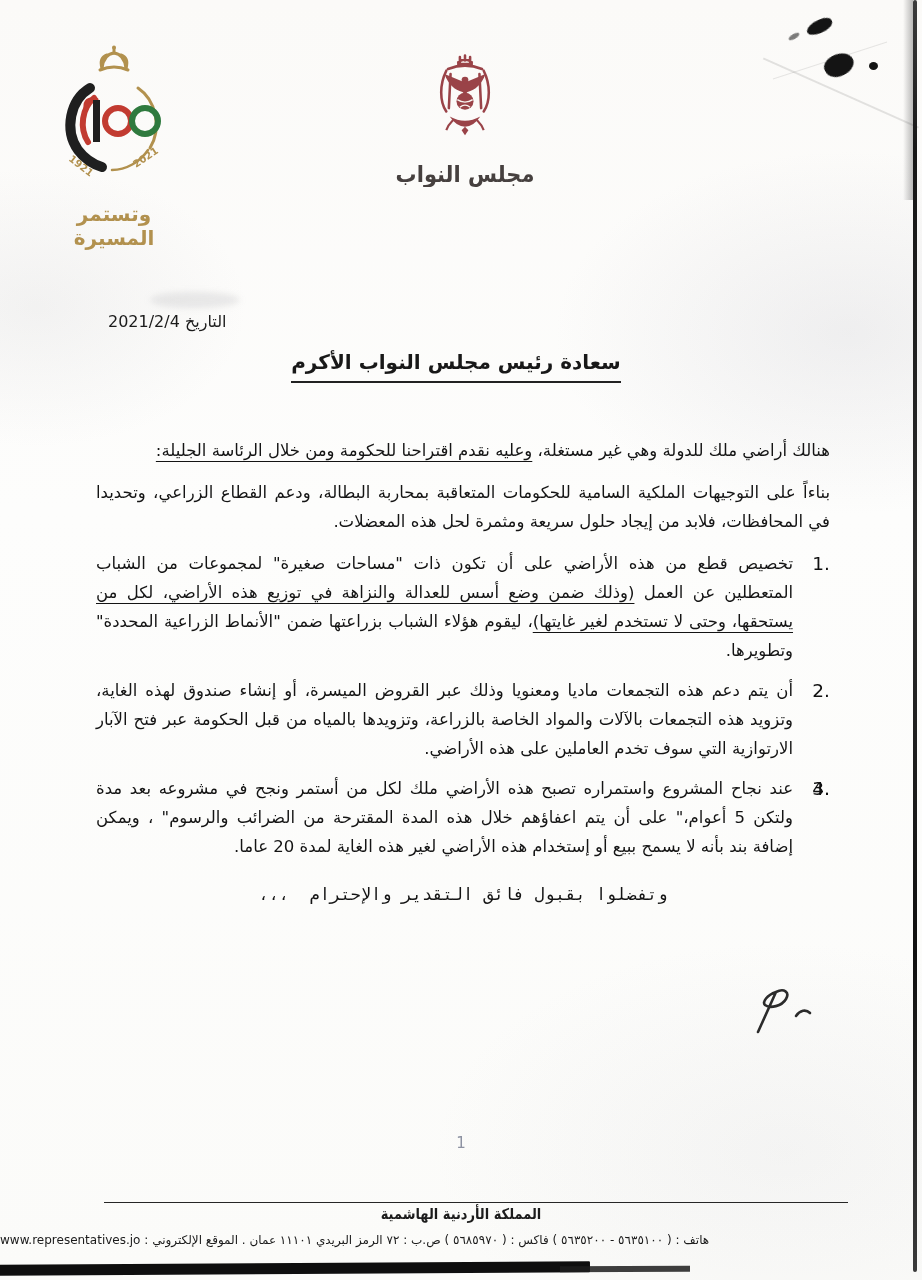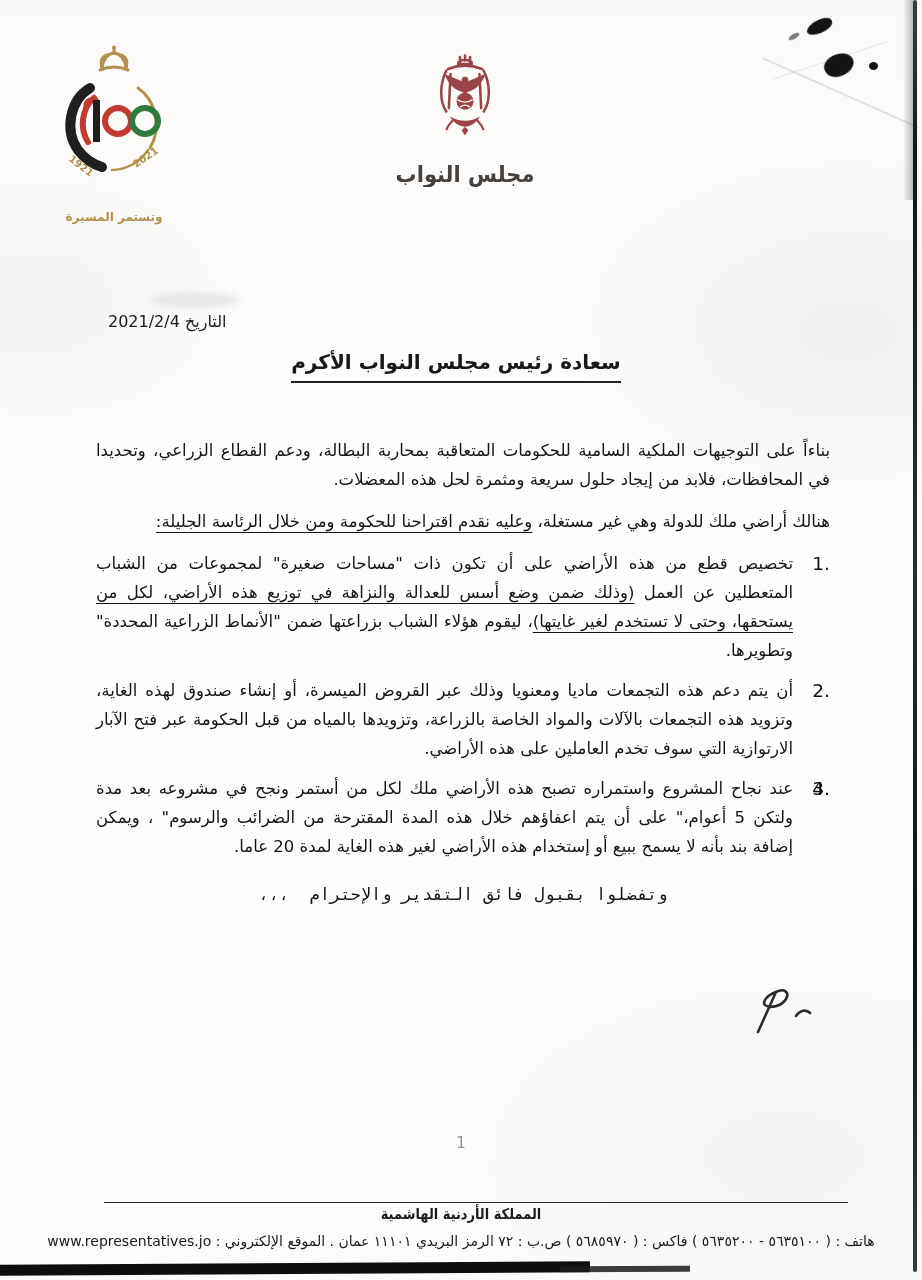--- a/index.html
+++ b/index.html
@@ -7,42 +7,42 @@
     position:relative;width:922px;height:1280px;margin:0 auto;overflow:hidden;
     background:
       radial-gradient(420px 260px at 92% 26%, rgba(190,190,198,.22), rgba(0,0,0,0) 70%),
       radial-gradient(300px 200px at 4% 24%, rgba(180,180,185,.14), rgba(0,0,0,0) 70%),
       radial-gradient(500px 300px at 85% 90%, rgba(200,200,205,.15), rgba(0,0,0,0) 70%),
       linear-gradient(180deg,#fbfaf8 0%,#fdfdfc 40%,#fbfbf9 100%);
     font-family:"DejaVu Sans","Liberation Sans",sans-serif;color:#181818;
   }
   
   .centennial{position:absolute;left:48px;top:44px;width:132px;text-align:center;}
-  .centennial .slogan{margin-top:16px;font-size:12px;font-weight:bold;color:#b2914e;letter-spacing:.5px;}
+  .centennial .slogan{margin-top:8px;font-size:20px;font-weight:bold;color:#b2914e;letter-spacing:.5px;}
   .crest-wrap{position:absolute;left:392px;top:52px;width:146px;text-align:center;}
   .crest-title{margin-top:4px;font-size:21px;font-weight:bold;color:#46403f;transform:scaleY(1.08);letter-spacing:-.5px;}
   
   .date-line{position:absolute;left:108px;top:312px;direction:rtl;font-size:16px;color:#1b1b1b;}
   .letter-title{position:absolute;top:350px;left:0;right:10px;text-align:center;}
   .letter-title span{display:inline-block;font-size:20px;font-weight:bold;border-bottom:2px solid #222;padding-bottom:7px;}
   .body{position:absolute;top:436px;right:92px;left:96px;direction:rtl;text-align:justify;
         font-size:16.5px;line-height:1.76;color:#141414;}
   .body p{margin:0 0 13px 0;}
   .u{text-decoration:underline;text-underline-offset:5px;text-decoration-thickness:1.2px;}
   .item{position:relative;padding-right:37px;margin:0 0 11px 0;}
   .item .num{position:absolute;right:0;top:-1px;direction:ltr;font-size:18.5px;color:#101010;}
   .closing{text-align:center;margin-top:20px;font-size:17px;font-family:Liberation Mono, monospace;}
   .signature{position:absolute;left:740px;top:982px;}
   .pageno{position:absolute;top:1134px;left:0;right:0;text-align:center;font-size:15px;color:#8d92a2;}
   
   .footer-rule{position:absolute;top:1202px;left:104px;right:74px;border-top:1.6px solid #262626;}
   .footer-kingdom{position:absolute;top:1206px;left:0;right:0;text-align:center;
     font-size:13px;font-weight:bold;color:#1c1c1c;letter-spacing:-1.4px;transform:scaleY(1.15);}
-  .footer-contact{position:absolute;top:1233px;left:0;right:0;text-align:center;direction:rtl;
-    font-size:14px;color:#1a1a1a;}
+  .footer-contact{position:absolute;top:1233px;left:0;right:0;text-align:left;direction:rtl;
+    font-size:12px;color:#1a1a1a;}
   
   .edge-line{position:absolute;right:5px;top:0;bottom:8px;width:4px;
     background:linear-gradient(180deg,#3c3c3c 0%,#161616 12%,#2c2c2c 45%,#101010 75%,#3a3a3a 100%);
     border-radius:2px;}
   .edge-soft{position:absolute;right:9px;top:0;height:200px;width:10px;
     background:linear-gradient(90deg,rgba(0,0,0,0) ,rgba(60,60,60,.35));}
   .blob{position:absolute;background:#141414;filter:blur(.4px);}
   .blob.b1{left:806px;top:20px;width:27px;height:13px;border-radius:60% 40% 55% 45%;transform:rotate(-22deg);}
   .blob.b2{left:824px;top:54px;width:30px;height:22px;border-radius:45% 60% 50% 55%;transform:rotate(-28deg);}
   .blob.b3{left:869px;top:62px;width:9px;height:8px;border-radius:50%;}
@@ -112,22 +112,22 @@
     <div class="crest-title">مجلس النواب</div>
   </div>
 
   <div class="date-line">التاريخ 2021/2/4</div>
 
   <div class="letter-title">
     <span>سعادة رئيس مجلس النواب الأكرم</span>
   </div>
 
   <div class="body">
+    <p><span>هنالك أراضي ملك للدولة وهي غير مستغلة، </span><span class="u">وعليه نقدم اقتراحنا للحكومة ومن خلال الرئاسة الجليلة:</span></p>
     <p><span>بناءاً على التوجيهات الملكية السامية للحكومات المتعاقبة بمحاربة البطالة، ودعم القطاع الزراعي، وتحديدا في المحافظات، فلابد من إيجاد حلول سريعة ومثمرة لحل هذه المعضلات.</span></p>
-    <p><span>هنالك أراضي ملك للدولة وهي غير مستغلة، </span><span class="u">وعليه نقدم اقتراحنا للحكومة ومن خلال الرئاسة الجليلة:</span></p>
 
     <div class="item">
       <span class="num">1.</span>
       <span>تخصيص قطع من هذه الأراضي على أن تكون ذات "مساحات صغيرة" لمجموعات من الشباب المتعطلين عن العمل </span><span class="u">(وذلك ضمن وضع أسس للعدالة والنزاهة في توزيع هذه الأراضي، لكل من يستحقها، وحتى لا تستخدم لغير غايتها)</span><span>، ليقوم هؤلاء الشباب بزراعتها ضمن "الأنماط الزراعية المحددة" وتطويرها.</span>
     </div>
 
     <div class="item">
       <span class="num">2.</span>
       <span>أن يتم دعم هذه التجمعات ماديا ومعنويا وذلك عبر القروض الميسرة، أو إنشاء صندوق لهذه الغاية، وتزويد هذه التجمعات بالآلات والمواد الخاصة بالزراعة، وتزويدها بالمياه من قبل الحكومة عبر فتح الآبار الارتوازية التي سوف تخدم العاملين على هذه الأراضي.</span><span class="u"></span><span></span>
     </div>

